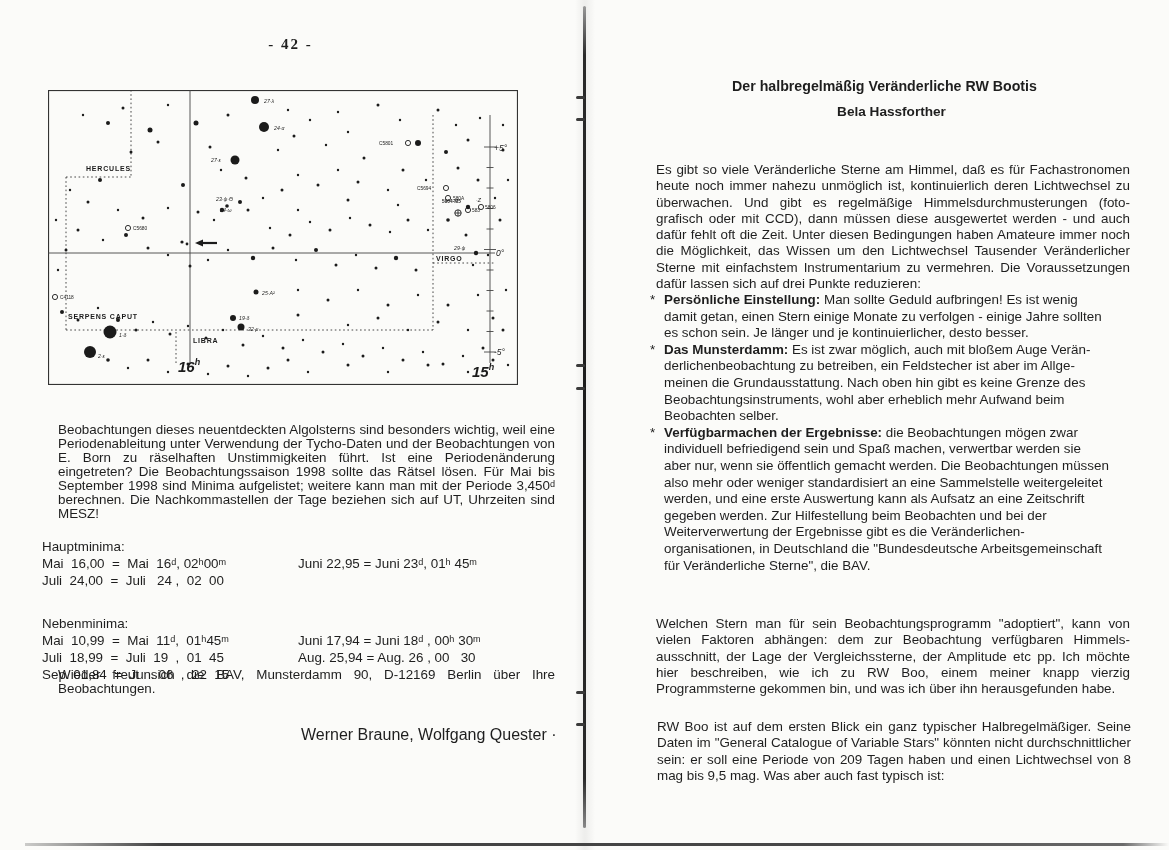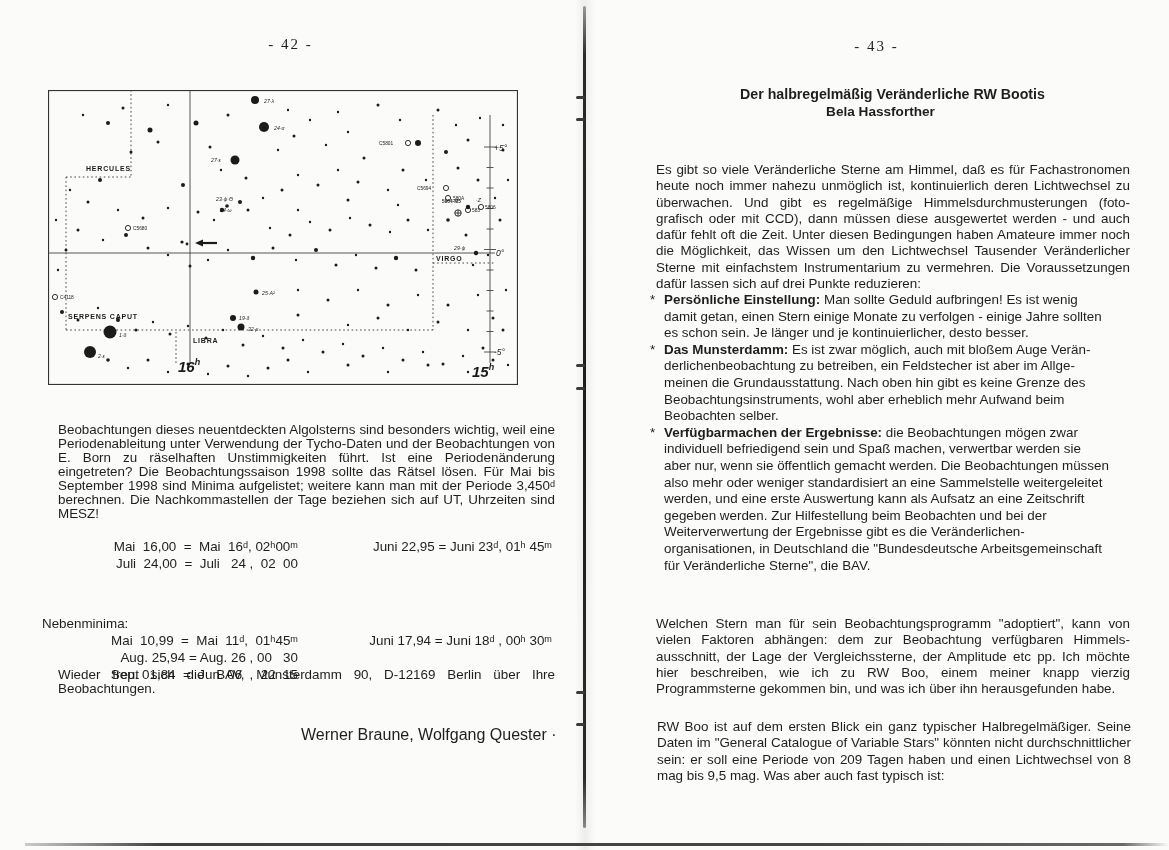--- a/index.html
+++ b/index.html
@@ -3,30 +3,30 @@
 <meta charset="utf-8">
 <style>
   html,body{margin:0;padding:0;background:#ffffff;}
   .scan{position:relative;width:1169px;height:850px;background:#fbfbf9;overflow:hidden;
         font-family:"Liberation Sans",sans-serif;color:#1e1e1e;}
   .page{position:absolute;top:0;height:850px;}
   .page-left{left:0;width:585px;}
   .page-right{left:585px;width:584px;}
   .abs{position:absolute;}
   .pagenum{font-family:"Liberation Serif",serif;font-size:15px;letter-spacing:2px;text-align:center;}
-  .pn-left{font-weight:400;}
+  .pn-left{font-weight:700;}
   .para{font-size:13.4px;margin:16px;}
   .just{text-align:justify;text-align-last:left;}
   .lp-para{line-height:14px;}
   .rp-para{line-height:16.3px;}
   .minima{font-size:13.4px;line-height:17px;}
   .mrow{display:grid;grid-template-columns:256px auto;}
-  .mrow span{white-space:pre;text-align:right;}
+  .mrow span{white-space:pre;}
   .signature{font-size:16px;}
-  .title{font-size:14.2px;font-weight:700;text-align:center;margin:16px;}
+  .title{font-size:14.2px;font-weight:700;text-align:center;margin:8px;}
   .author{font-size:13.6px;font-weight:700;text-align:center;}
   .bullets{list-style:none;margin:0;padding:0;font-size:13.4px;line-height:16.6px;}
   .bullets li{position:relative;padding-left:13px;margin:0 0 0 0;}
   .bullets .bstar{position:absolute;left:-1px;top:0;}
   .chart-fig{margin:0;}
   .gutter-line{position:absolute;left:583px;top:6px;width:3px;height:822px;border-radius:2px;
     background:linear-gradient(#999 0%,#2a2a2a 6%,#1c1c1c 50%,#2a2a2a 94%,#888 100%);}
   .gutter-shade{position:absolute;left:575px;top:0;width:20px;height:850px;
     background:linear-gradient(90deg,rgba(0,0,0,0) 0%,rgba(0,0,0,0.05) 45%,rgba(0,0,0,0.05) 55%,rgba(0,0,0,0) 100%);}
   .staple{position:absolute;width:9px;height:3px;background:#3a3a3a;border-radius:2px;}
@@ -266,36 +266,38 @@
           <text x="130" y="282" fill="#1b1b1b" font-family="&quot;Liberation Sans&quot;,sans-serif" font-size="15" font-style="italic" font-weight="600"><tspan>16</tspan><tspan dy="-7" font-size="9">h</tspan></text>
           <text x="424" y="287" fill="#1b1b1b" font-family="&quot;Liberation Sans&quot;,sans-serif" font-size="15" font-style="italic" font-weight="600"><tspan>15</tspan><tspan dy="-7" font-size="9">h</tspan></text>
           <line x1="169" y1="153" x2="155" y2="153" stroke="#1b1b1b" stroke-width="2.2"></line>
           <polygon points="147,153 155,149.4 155,156.6" fill="#1b1b1b"></polygon>
         </svg>
     </figure>
 
     <p class="abs para just lp-para" style="left:42px;top:407px;width:497px;">Beobachtungen dieses neuentdeckten Algolsterns sind besonders wichtig, weil eine Periodenableitung unter Verwendung der Tycho-Daten und der Beobachtungen von E. Born zu räselhaften Unstimmigkeiten führt. Ist eine Periodenänderung eingetreten? Die Beobachtungssaison 1998 sollte das Rätsel lösen. Für Mai bis September 1998 sind Minima aufgelistet; weitere kann man mit der Periode 3,450ᵈ berechnen. Die Nachkommastellen der Tage beziehen sich auf UT, Uhrzeiten sind MESZ!</p>
 
     <div class="abs minima" style="left:42px;top:538px;width:510px;">
+      <div>Hauptminima:</div>
       <div class="mrow">
         <span>Mai  16,00  =  Mai  16ᵈ, 02ʰ00ᵐ</span>
         <span>Juni 22,95 = Juni 23ᵈ, 01ʰ 45ᵐ</span>
       </div>
       <div class="mrow">
         <span>Juli  24,00  =  Juli   24 ,  02  00</span>
       </div>
     </div>
 
     <div class="abs minima" style="left:42px;top:615px;width:510px;">
       <div>Nebenminima:</div>
       <div class="mrow">
         <span>Mai  10,99  =  Mai  11ᵈ,  01ʰ45ᵐ</span>
         <span>Juni 17,94 = Juni 18ᵈ , 00ʰ 30ᵐ</span>
       </div>
       <div class="mrow">
+        <span>Juli  18,99  =  Juli  19  ,  01  45</span>
         <span>Aug. 25,94 = Aug. 26 , 00   30</span>
       </div>
       <div class="mrow">
         <span>Sep. 01,84  =  Jun. 06  ,  22  15</span>
         <span></span>
       </div>
     </div>
 
     <p class="abs para just lp-para" style="left:42px;top:652px;width:497px;">Wieder freut sich die BAV, Munsterdamm 90, D-12169 Berlin über Ihre Beobachtungen.</p>
 
@@ -305,25 +307,24 @@
   <div class="gutter-shade"></div>
   <div class="gutter-line"></div>
   <div class="staple" style="left:576px;top:96px;"></div>
   <div class="staple" style="left:576px;top:118px;"></div>
   <div class="staple" style="left:576px;top:364px;"></div>
   <div class="staple" style="left:576px;top:387px;"></div>
   <div class="staple" style="left:576px;top:691px;"></div>
   <div class="staple" style="left:576px;top:723px;"></div>
 
   <div class="page page-right">
-    <div class="abs pagenum" style="left:55px;top:38px;width:473px;">-  43  -</div>
 
     <h1 class="abs title" style="left:55px;top:70px;width:473px;">Der halbregelmäßig Veränderliche RW Bootis</h1>
 
-    <div class="abs author" style="left:59px;top:104px;width:473px;">Bela Hassforther</div>
+    <div class="abs author" style="left:70px;top:104px;width:473px;">Bela Hassforther</div>
 
     <p class="abs para just rp-para" style="left:55px;top:146px;width:474px;">Es gibt so viele Veränderliche Sterne am Himmel, daß es für Fachastronomen heute noch immer nahezu unmöglich ist, kontinuierlich deren Lichtwechsel zu überwachen. Und gibt es regelmäßige Himmelsdurchmusterungen (foto-grafisch oder mit CCD), dann müssen diese ausgewertet werden - und auch dafür fehlt oft die Zeit. Unter diesen Bedingungen haben Amateure immer noch die Möglichkeit, das Wissen um den Lichtwechsel Tausender Veränderlicher Sterne mit einfachstem Instrumentarium zu vermehren. Die Voraussetzungen dafür lassen sich auf drei Punkte reduzieren:</p>
 
     <ul class="abs bullets" style="left:66px;top:292px;width:458px;">
       <li>
         <span class="bstar">*</span>
         <b>Persönliche Einstellung:</b>
         <span>Man sollte Geduld aufbringen! Es ist wenig damit getan, einen Stern einige Monate zu verfolgen - einige Jahre sollten es schon sein. Je länger und je kontinuierlicher, desto besser.</span>
       </li>
       <li>

